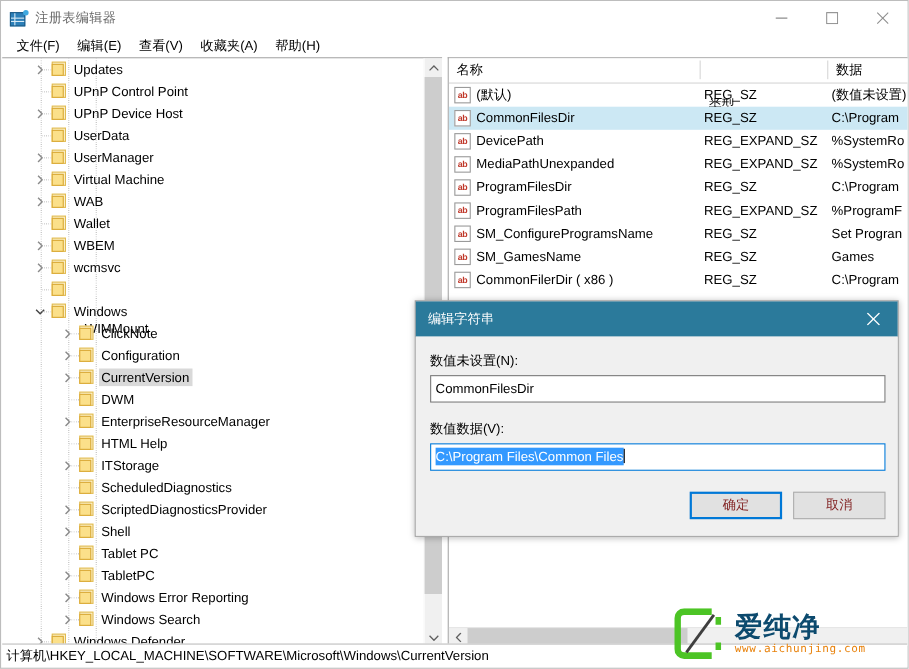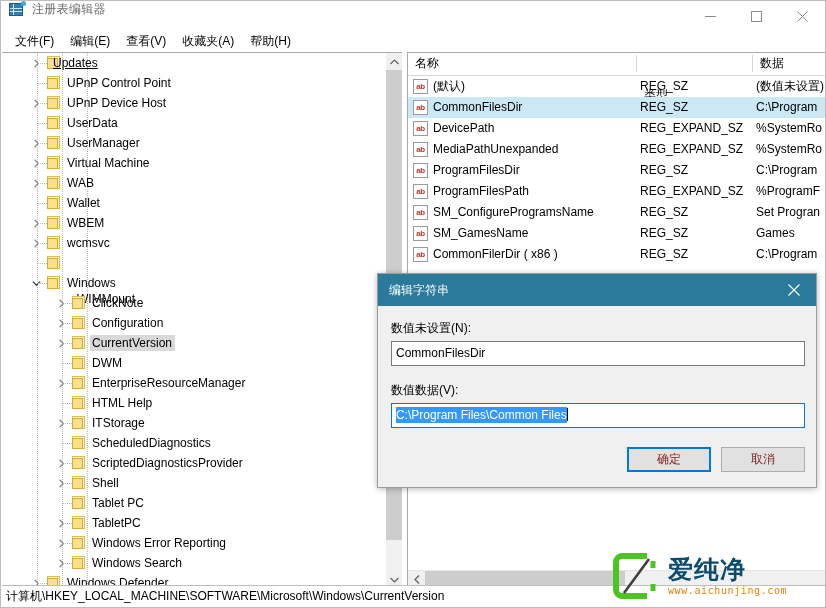--- a/index.html
+++ b/index.html
@@ -27,20 +27,21 @@
     overflow: hidden;
   }
 
   
   .titlebar {
     position: absolute;
     left: 0; top: 0;
     width: 824px; height: 31px;
     background: #ffffff;
     display: flex;
+    align-items: center;
   }
   .title-icon {
     width: 16px; height: 16px;
     margin-left: 8px;
     position: relative;
     flex: 0 0 auto;
   }
   .title-icon .grid {
     position: absolute; left: 0; top: 2px;
     width: 14px; height: 13px;
@@ -482,21 +483,21 @@
             <div class="twisty" style="left: 26px;">
               <svg width="9" height="9" viewBox="0 0 9 9">
                 <polyline points="2.6,0.8 6.3,4.5 2.6,8.2" fill="none" stroke="#8a8a8a" stroke-width="1.3"></polyline>
               </svg>
             </div>
             <div class="hstub" style="left: 36px; width: 10px;"></div>
             <div class="folder" style="left: 44px;">
               <div class="back"></div>
               <div class="front"></div>
             </div>
-            <div class="rowlabel" style="left: 49px; text-decoration: underline;">Updates</div>
+            <div class="rowlabel" style="left: 63px;">Updates</div>
           </div>
           <div class="row">
             <div class="hstub" style="left: 36px; width: 10px;"></div>
             <div class="folder" style="left: 44px;">
               <div class="back"></div>
               <div class="front"></div>
             </div>
             <div class="rowlabel" style="left: 63px;">UPnP Control Point</div>
           </div>
           <div class="row">

